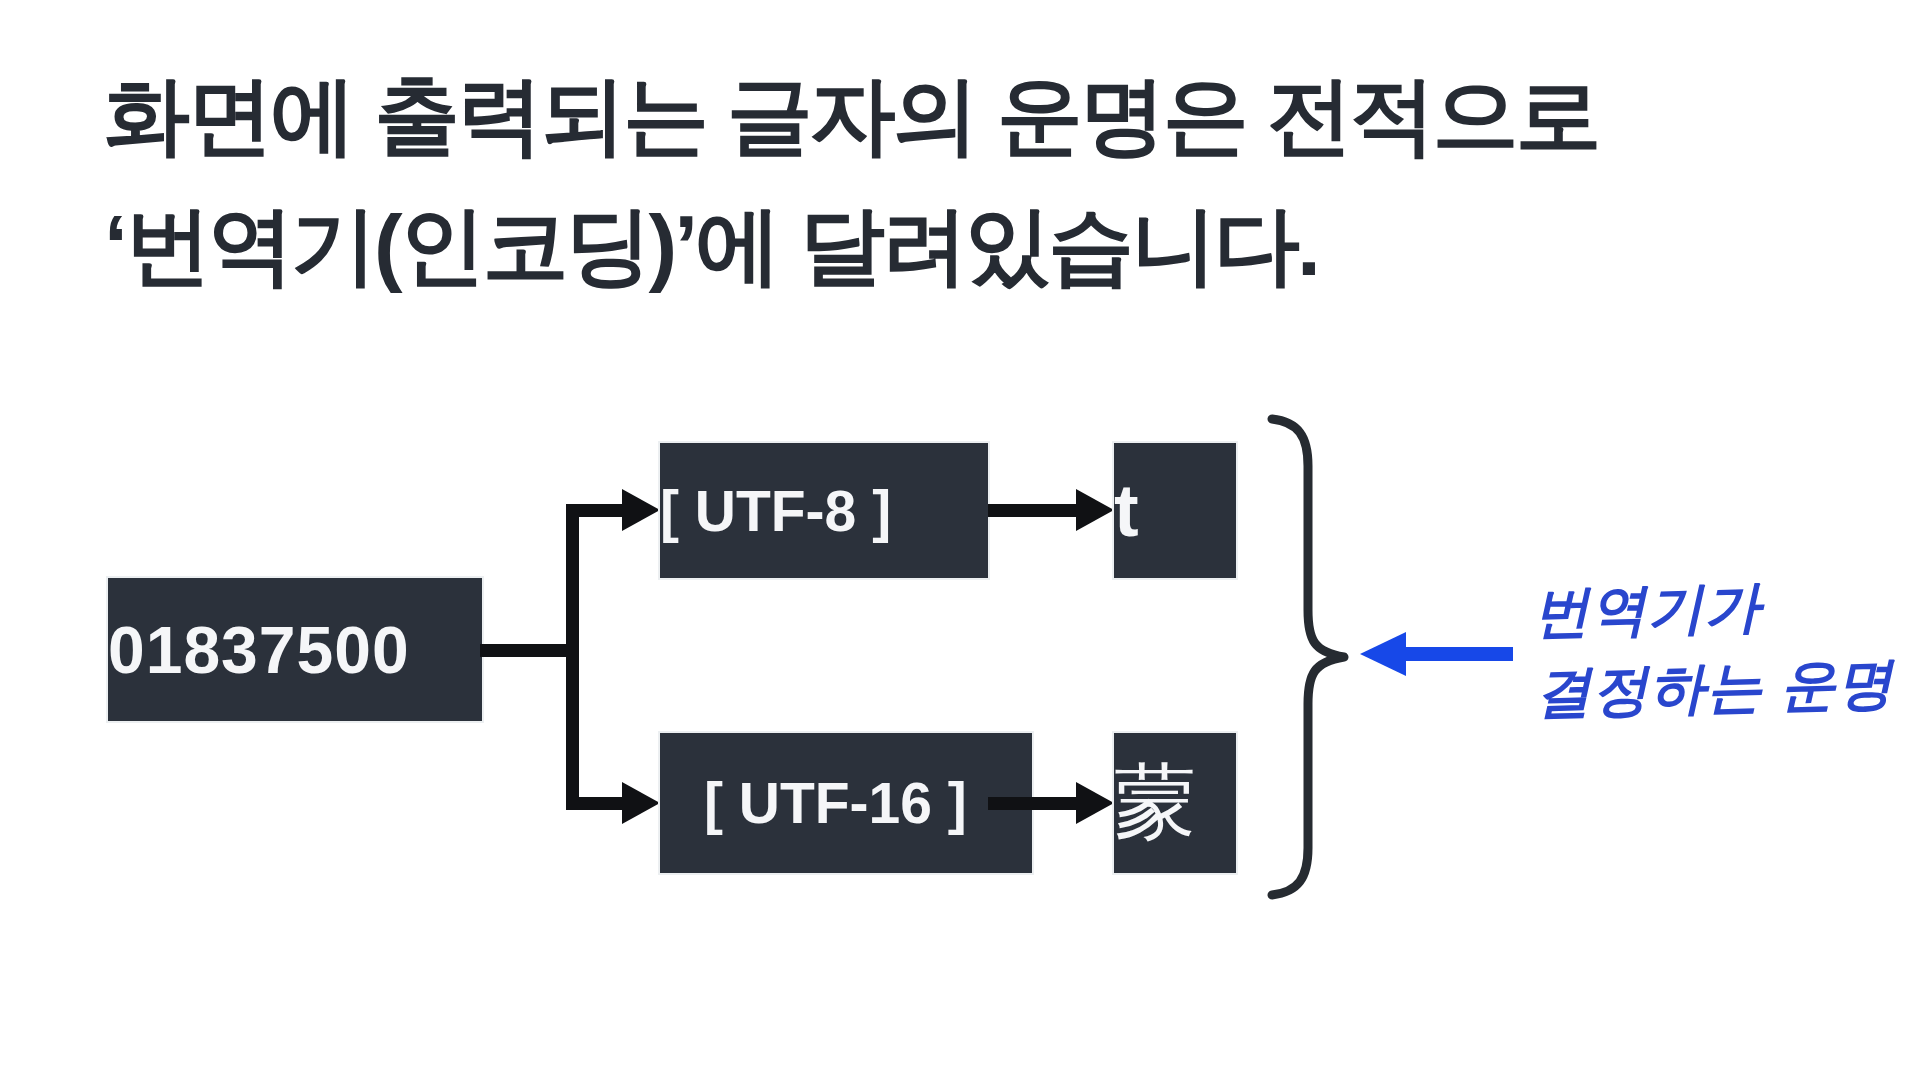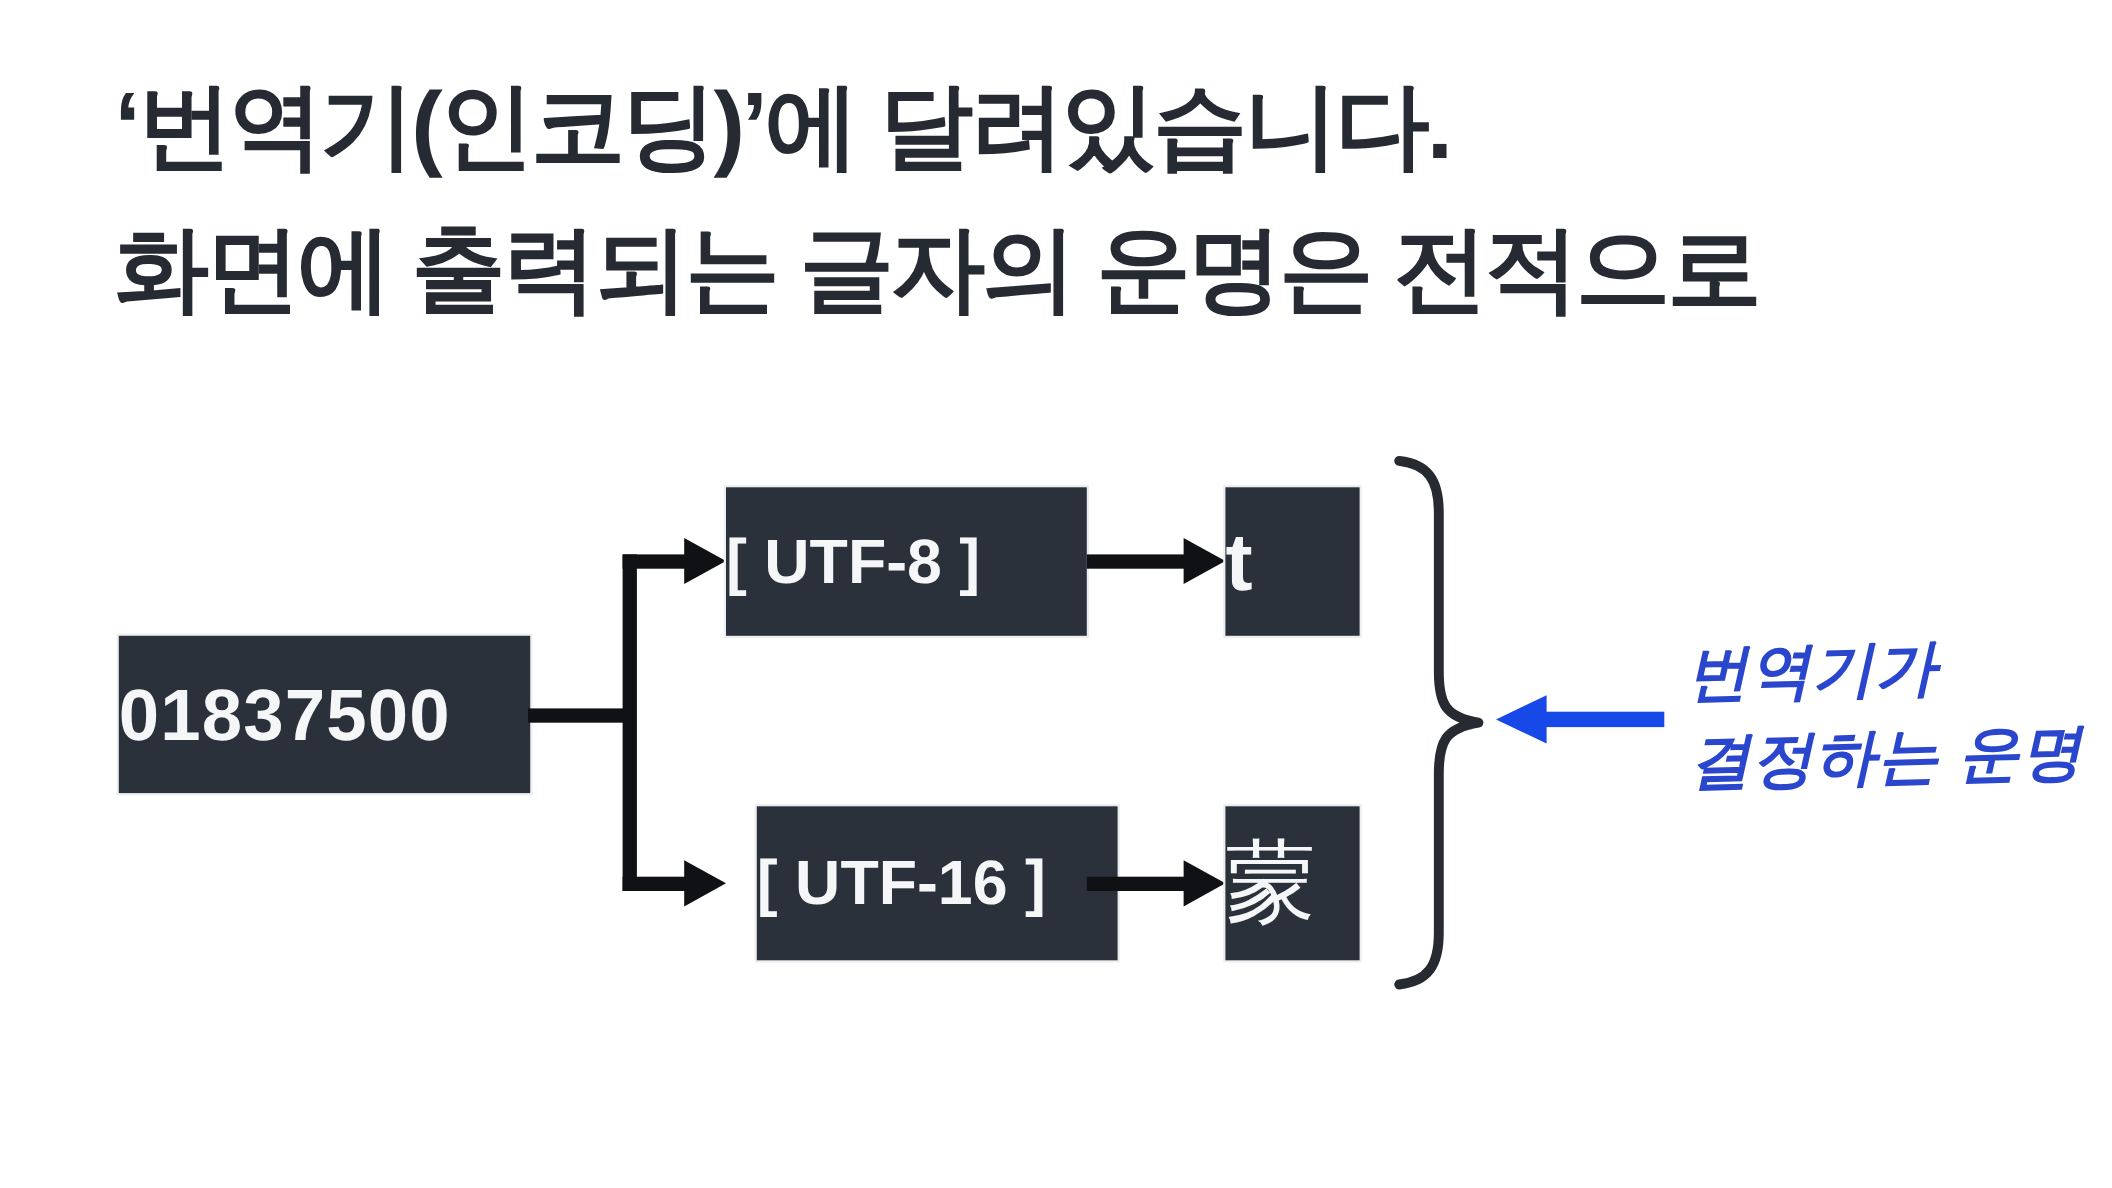--- a/index.html
+++ b/index.html
@@ -35,21 +35,21 @@
     background: var(--box-bg, #2b313b);
     color: var(--box-text, #f5f6f8);
     display: flex;
     align-items: center;
     justify-content: flex-start;
     font-weight: bold;
     box-shadow: 0 0 0 2px #eceff1;
   }
   .node-binary   { left: 108px;  top: 578px; width: 374px; height: 143px; font-size: 66px; letter-spacing: 1px; }
   .node-utf8     { left: 660px;  top: 443px; width: 328px; height: 135px; font-size: 57px; }
-  .node-utf16    { left: 688px;  top: 733px; width: 328px; height: 140px; font-size: 57px; }
+  .node-utf16    { left: 660px;  top: 733px; width: 328px; height: 140px; font-size: 57px; padding-left: 44px; }
   .node-result-t { left: 1114px; top: 443px; width: 122px; height: 135px; font-size: 74px; }
   .node-result-m { left: 1114px; top: 733px; width: 122px; height: 140px; font-size: 82px; font-weight: normal; }
 
   
   .cline {
     position: absolute;
     background: var(--connector, #101114);
   }
   .arrowhead-right {
     position: absolute;
@@ -115,22 +115,22 @@
     transform: rotate(-1.5deg);
     white-space: nowrap;
   }
 </style>
 </head>
 <body>
 
 <div class="stage">
 
   <div class="title">
+    <div>화면에 출력되는 글자의 운명은 전적으로</div>
     <div>‘번역기(인코딩)’에 달려있습니다.</div>
-    <div>화면에 출력되는 글자의 운명은 전적으로</div>
   </div>
 
   <div class="node node-binary">
     <span>01837500</span>
   </div>
 
   <div class="cline l-binary-out"></div>
   <div class="cline l-branch-v"></div>
   <div class="cline l-branch-t"></div>
   <div class="cline l-branch-b"></div>

